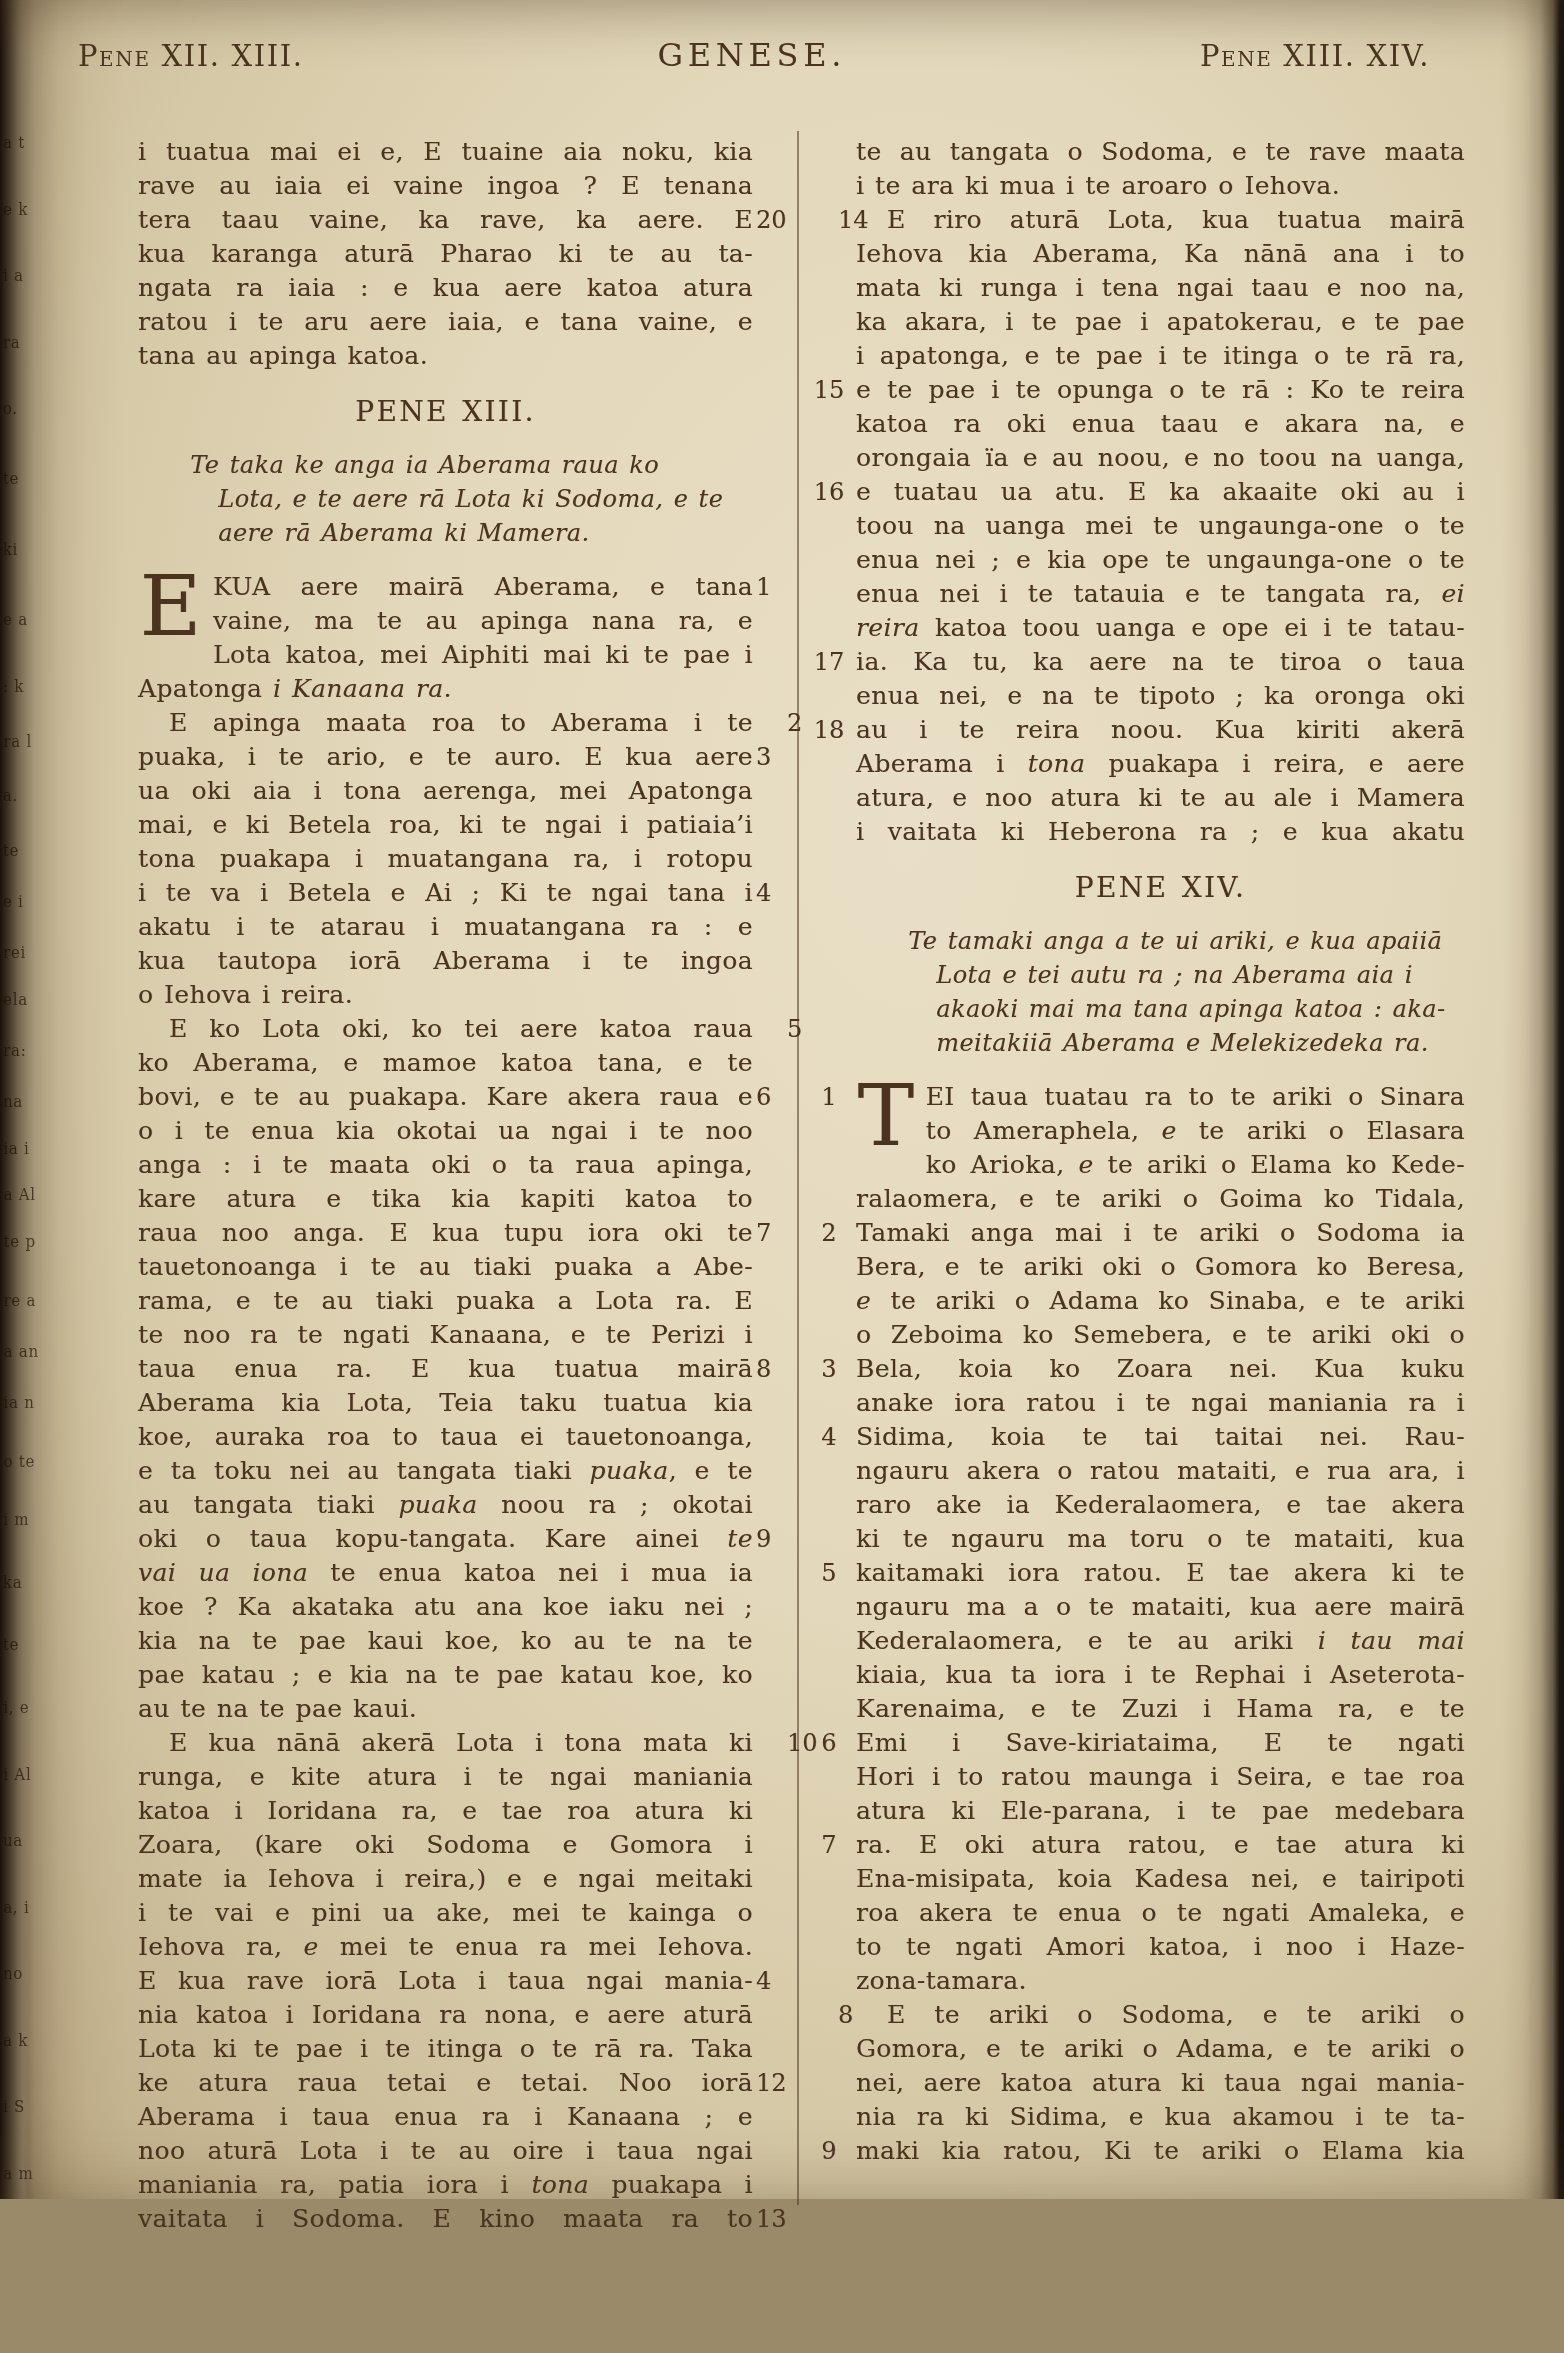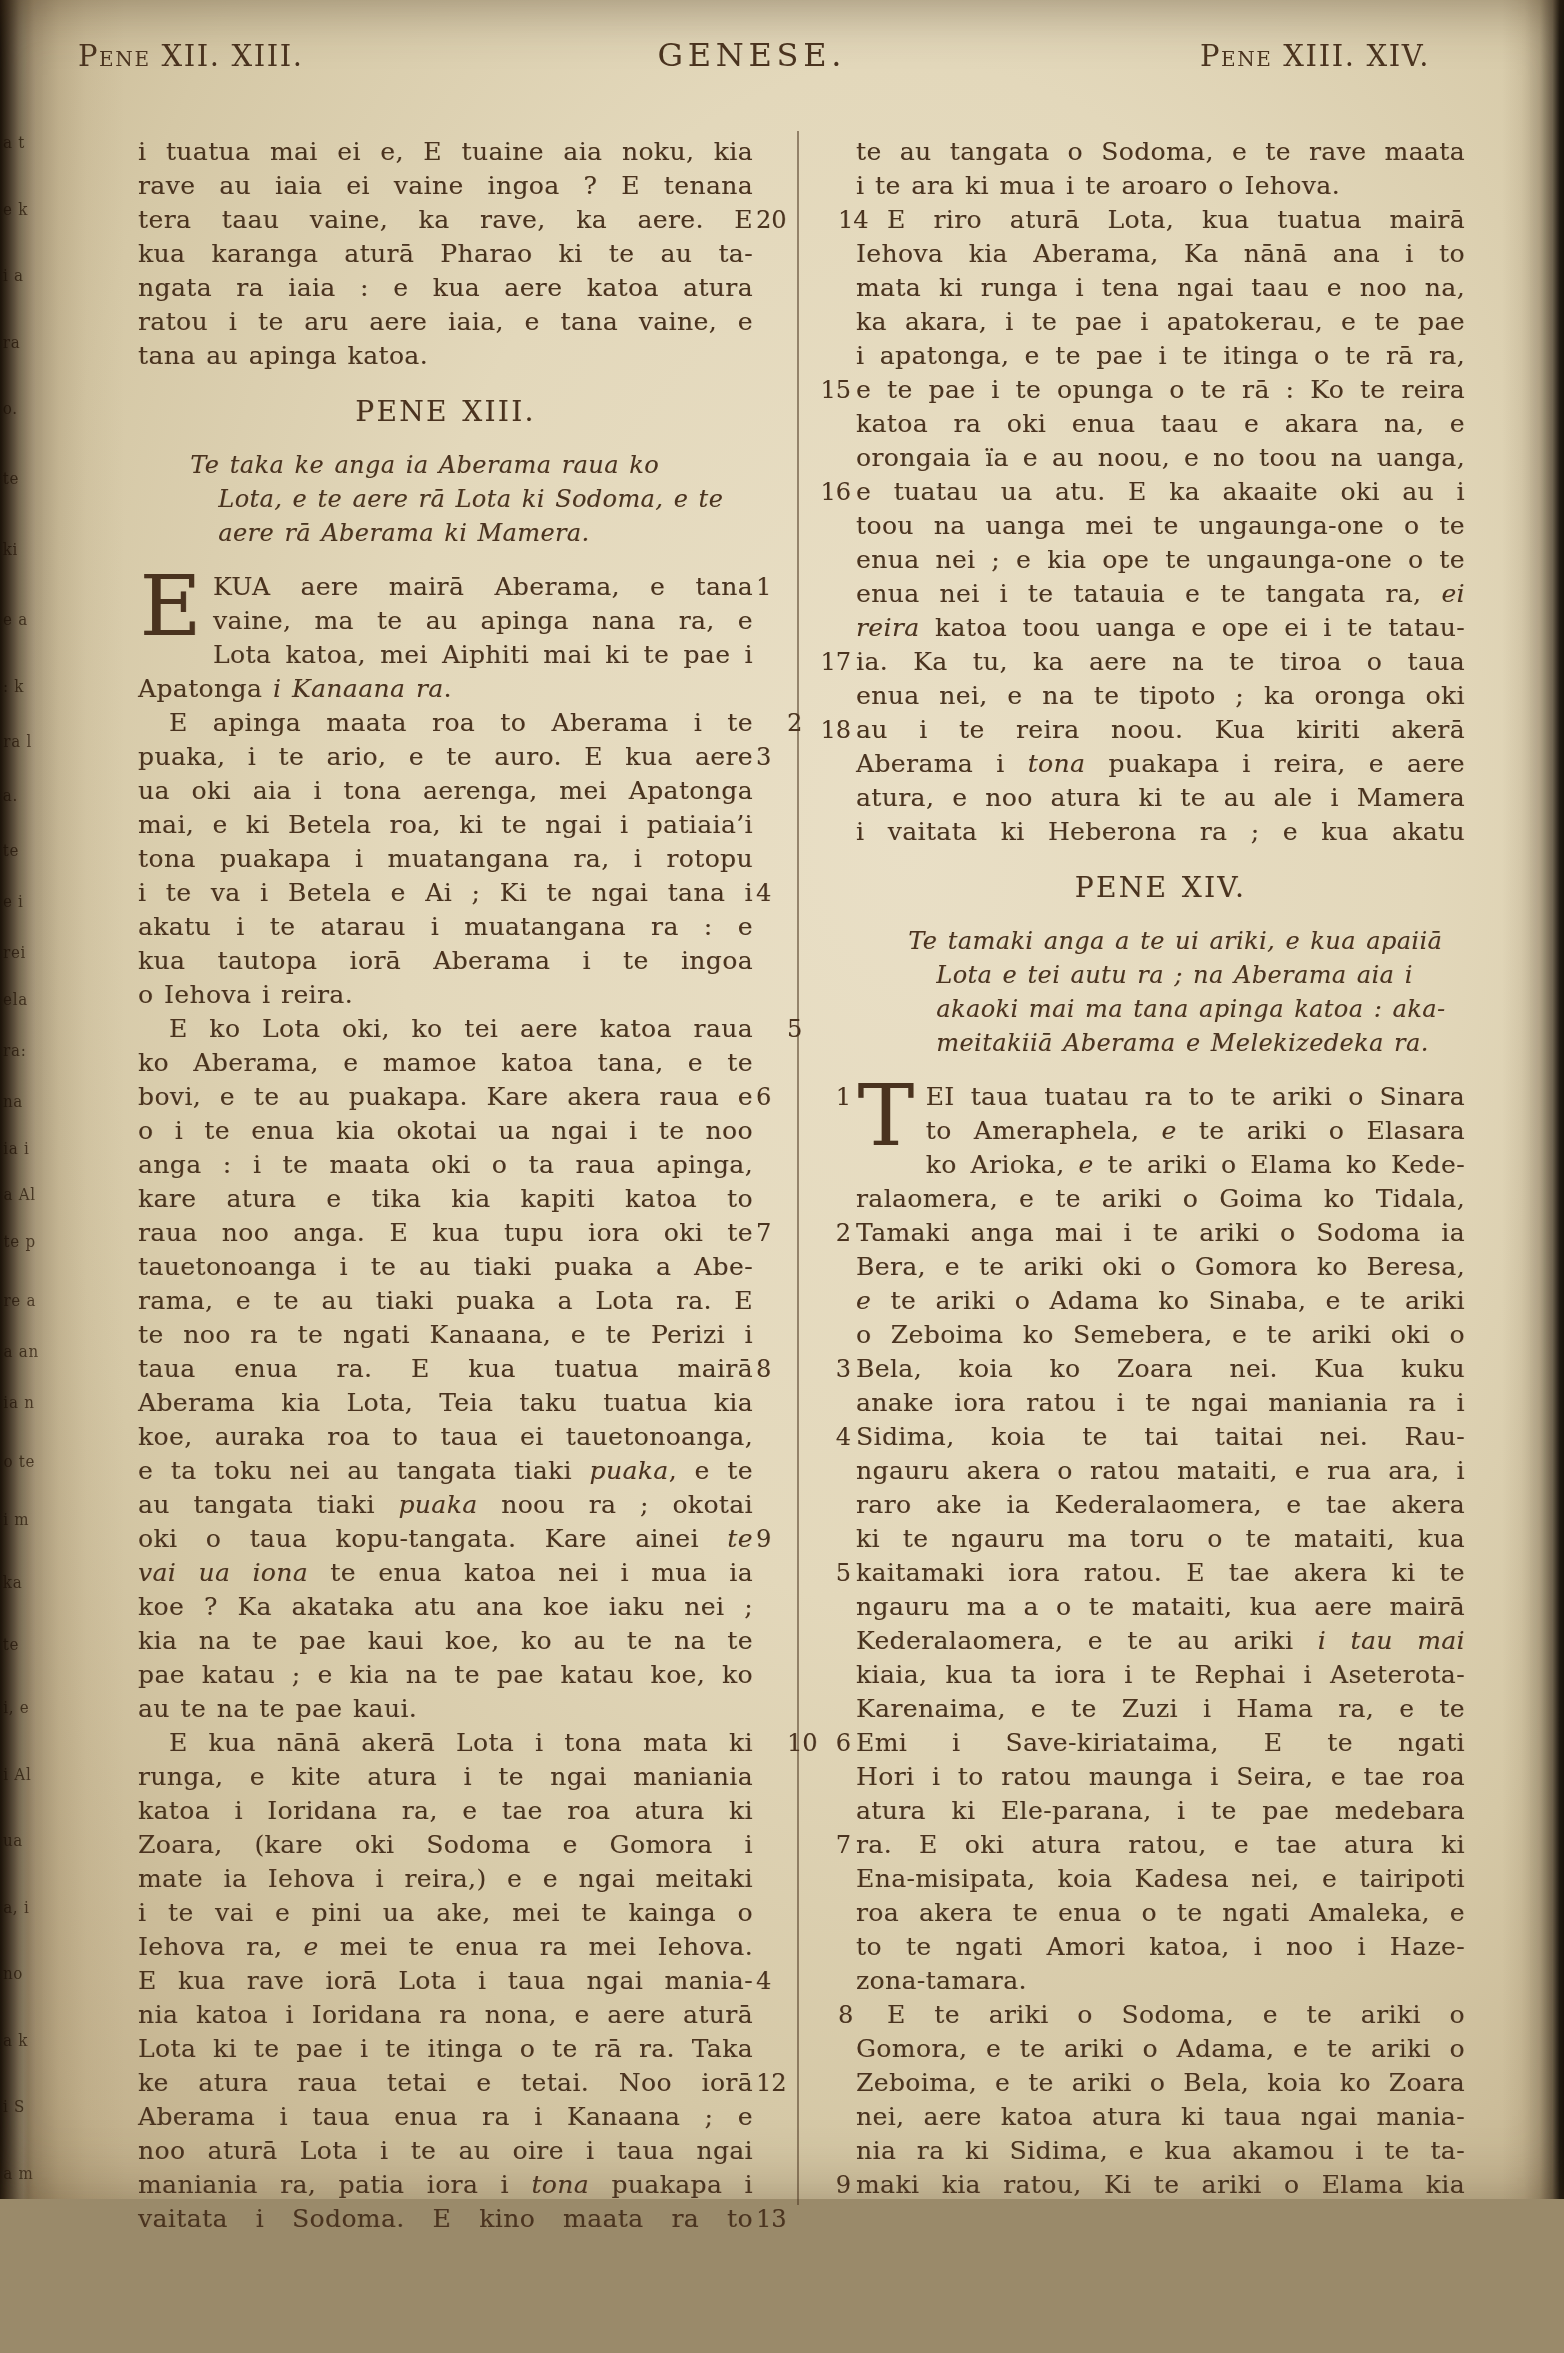--- a/index.html
+++ b/index.html
@@ -40,21 +40,21 @@
   .col-left{left:138px;width:615px;}
   .col-right{left:856px;width:609px;}
   .block{margin:0;}
   .line{position:relative;height:var(--lh);text-align:justify;}
   .line::after{content:"";display:inline-block;width:100%;height:0;}
   .line.nj{text-align:left;}
   .line.nj::after{content:none;}
   .line.pind{text-indent:31px;}
   .vnum{position:absolute;top:0;width:44px;font-size:24px;letter-spacing:0;}
   .vnum.right{right:-47px;text-align:left;}
-  .vnum.left{left:-49px;text-align:right;}
+  .vnum.left{left:-49px;text-align:center;}
   .dropcap{float:left;font-size:85px;line-height:67px;height:69px;padding:1.6px 11px 0 1.6px;}
   .chap-head{height:34px;margin:22px 0 19px;text-align:center;font-size:28px;letter-spacing:2.3px;}
   .summary{margin:0 0 20.3px;padding-left:20.3px;font-style:italic;font-size:24px;}
   .sline{height:var(--lh);margin-left:32px;}
   .sline.ind{padding-left:28px;}
 </style>
 </head>
 <body>
 
 <div class="page">
@@ -241,21 +241,20 @@
         <div class="line"><span>atura ki Ele-parana, i te pae medebara</span></div>
         <div class="line"><span>ra. E oki atura ratou, e tae atura ki</span><span class="vnum left">7</span></div>
         <div class="line"><span>Ena-misipata, koia Kadesa nei, e tairipoti</span></div>
         <div class="line"><span>roa akera te enua o te ngati Amaleka, e</span></div>
         <div class="line"><span>to te ngati Amori katoa, i noo i Haze-</span></div>
         <div class="line nj"><span>zona-tamara.</span></div>
       </div>
       <div class="block">
         <div class="line pind"><span>E te ariki o Sodoma, e te ariki o</span><span class="vnum left">8</span></div>
         <div class="line"><span>Gomora, e te ariki o Adama, e te ariki o</span></div>
-        <div class="line"><span>Zeboima, e te ariki o Bela, koia ko Zoara</span></div>
         <div class="line"><span>nei, aere katoa atura ki taua ngai mania-</span></div>
         <div class="line"><span>nia ra ki Sidima, e kua akamou i te ta-</span></div>
         <div class="line"><span>maki kia ratou, Ki te ariki o Elama kia</span><span class="vnum left">9</span></div>
       </div>
     </div>
 
 </div>
 
 
 </body></html>

